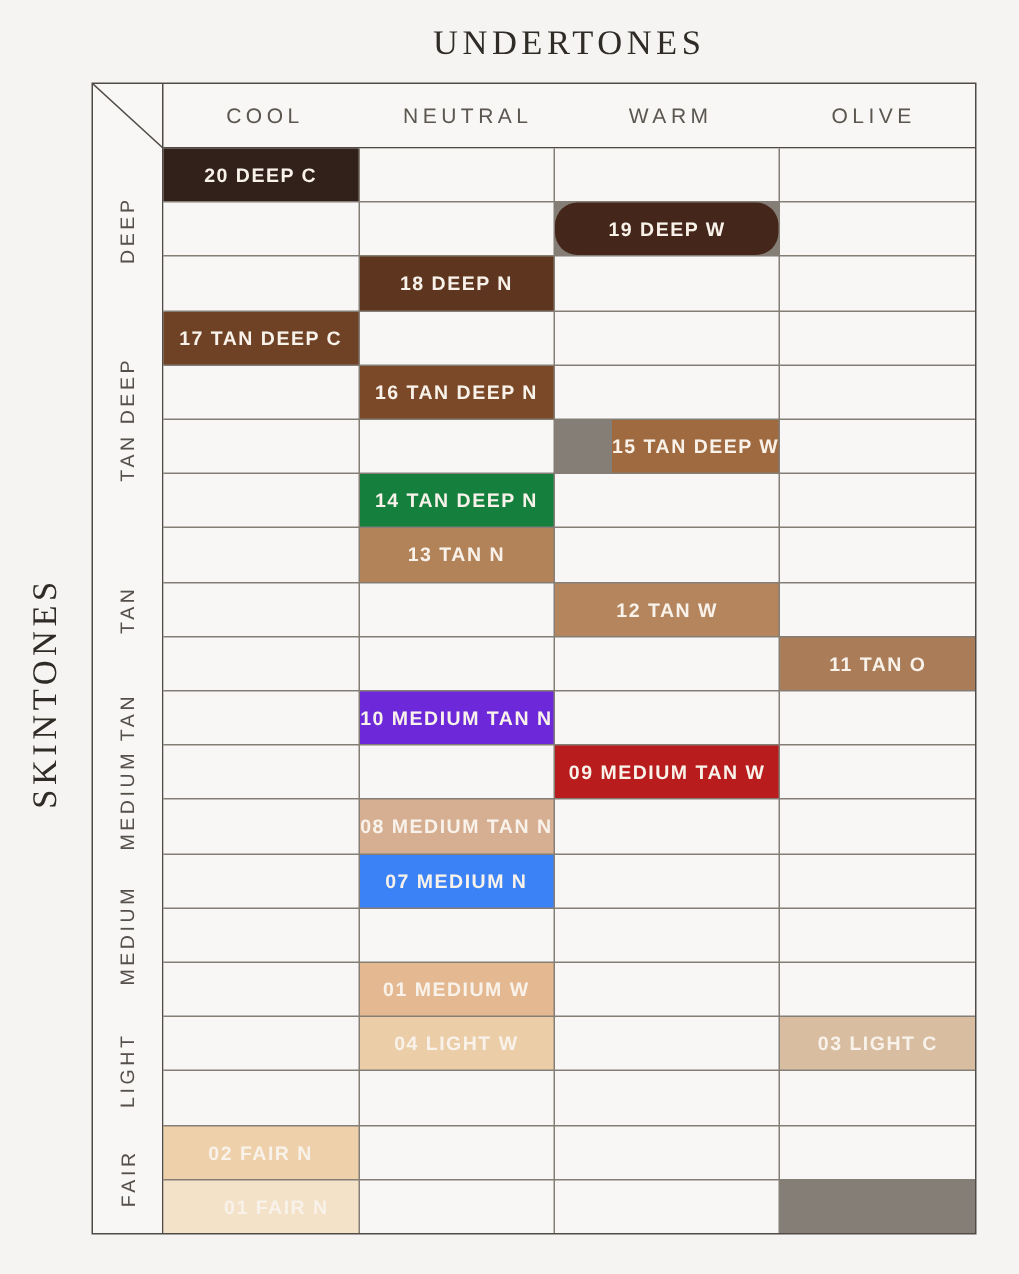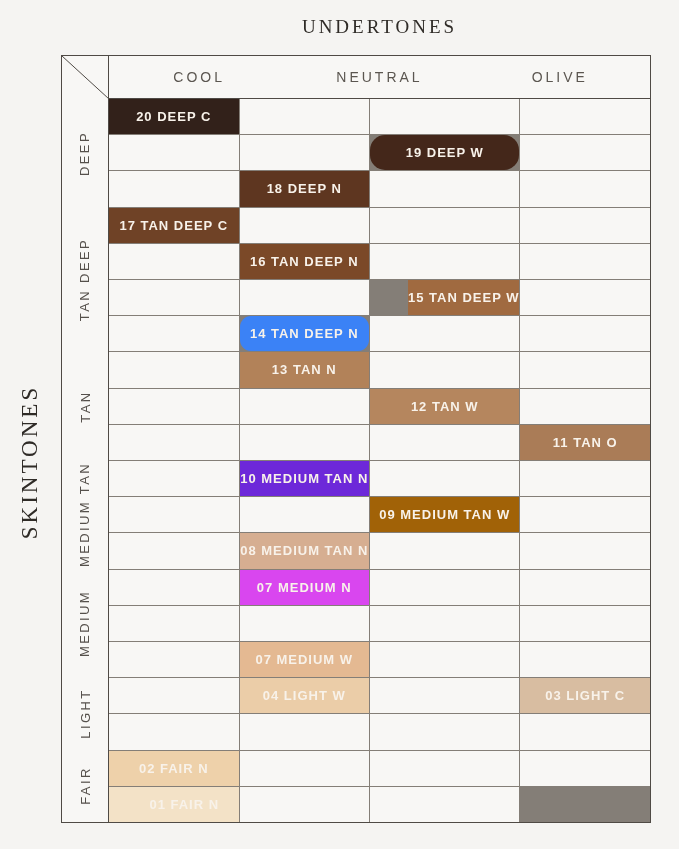--- a/index.html
+++ b/index.html
@@ -8,21 +8,21 @@
     background:#f5f4f2;
     font-family:"Liberation Sans", sans-serif;
     -webkit-font-smoothing:antialiased;
   }
   .page { position:relative; width:679px; height:849px; background:#f5f4f2; overflow:hidden; }
 
   .chart-title {
     position:absolute; left:109px; top:16px; width:541px;
     text-align:center;
     font-family:"Liberation Serif", serif;
-    font-size:19px; letter-spacing:3px; color:#2f2b27;
+    font-size:23px; letter-spacing:3px; color:#2f2b27;
     font-weight:400;
   }
 
   .side-label {
     position:absolute; left:30px; top:462px;
     transform:translate(-50%,-50%) rotate(-90deg);
     white-space:nowrap;
     font-family:"Liberation Serif", serif;
     font-size:23px; letter-spacing:3px; color:#2f2b27;
   }
@@ -114,20 +114,21 @@
         </div>
         <div class="group" style="flex: 2 1 0%;">
           <span>FAIR</span>
         </div>
       </div>
 
     <div class="header-row" id="header-row">
 
     <div class="hcell">COOL</div>
         <div class="hcell">NEUTRAL</div>
+        <div class="hcell">WARM</div>
         <div class="hcell">OLIVE</div>
       </div>
 
     <div class="cells" id="cells">
 
     <div class="cell filled" style="background: rgb(50, 33, 26);">
           <span style="color: rgb(248, 242, 234);">20 DEEP C</span>
         </div>
         <div class="cell"></div>
         <div class="cell"></div>
@@ -156,21 +157,21 @@
         </div>
         <div class="cell"></div>
         <div class="cell"></div>
         <div class="cell"></div>
         <div class="cell"></div>
         <div class="cell filled" style="background: rgb(160, 106, 64); margin-left: 38px;">
           <span style="color: rgb(248, 242, 234);">15 TAN DEEP W</span>
         </div>
         <div class="cell"></div>
         <div class="cell"></div>
-        <div class="cell filled" style="background: #3b82f6; border-radius: 11px;">
+        <div class="cell filled" style="background: #15803d;">
           <span style="color: rgb(248, 242, 234);">14 TAN DEEP N</span>
         </div>
         <div class="cell"></div>
         <div class="cell"></div>
         <div class="cell"></div>
         <div class="cell filled" style="background: rgb(178, 130, 89);">
           <span style="color: rgb(248, 242, 234); text-align: center;">13 TAN N</span>
         </div>
         <div class="cell"></div>
         <div class="cell"></div>
@@ -187,43 +188,43 @@
           <span style="color: rgb(248, 242, 234);">11 TAN O</span>
         </div>
         <div class="cell"></div>
         <div class="cell filled" style="background: #6d28d9;">
           <span style="color: rgb(248, 242, 234);">10 MEDIUM TAN N</span>
         </div>
         <div class="cell"></div>
         <div class="cell"></div>
         <div class="cell"></div>
         <div class="cell"></div>
-        <div class="cell filled" style="background: #a16207;">
+        <div class="cell filled" style="background: #b91c1c;">
           <span style="color: rgb(248, 242, 234);">09 MEDIUM TAN W</span>
         </div>
         <div class="cell"></div>
         <div class="cell"></div>
         <div class="cell filled" style="background: rgb(214, 174, 145);">
           <span style="color: rgb(248, 242, 234);">08 MEDIUM TAN N</span>
         </div>
         <div class="cell"></div>
         <div class="cell"></div>
         <div class="cell"></div>
-        <div class="cell filled" style="background: #d946ef; justify-content: center;">
+        <div class="cell filled" style="background: #3b82f6; justify-content: center;">
           <span style="color: rgb(248, 242, 234);">07 MEDIUM N</span>
         </div>
         <div class="cell"></div>
         <div class="cell"></div>
         <div class="cell"></div>
         <div class="cell"></div>
         <div class="cell"></div>
         <div class="cell"></div>
         <div class="cell"></div>
         <div class="cell filled" style="background: rgb(228, 185, 146);">
-          <span style="color: rgb(248, 242, 234);">07 MEDIUM W</span>
+          <span style="color: rgb(248, 242, 234);">01 MEDIUM W</span>
         </div>
         <div class="cell"></div>
         <div class="cell"></div>
         <div class="cell"></div>
         <div class="cell filled" style="background: rgb(235, 205, 168);">
           <span style="color: rgb(248, 242, 234);">04 LIGHT W</span>
         </div>
         <div class="cell"></div>
         <div class="cell filled" style="background: rgb(216, 189, 161);">
           <span style="color: rgb(248, 242, 234);">03 LIGHT C</span>

